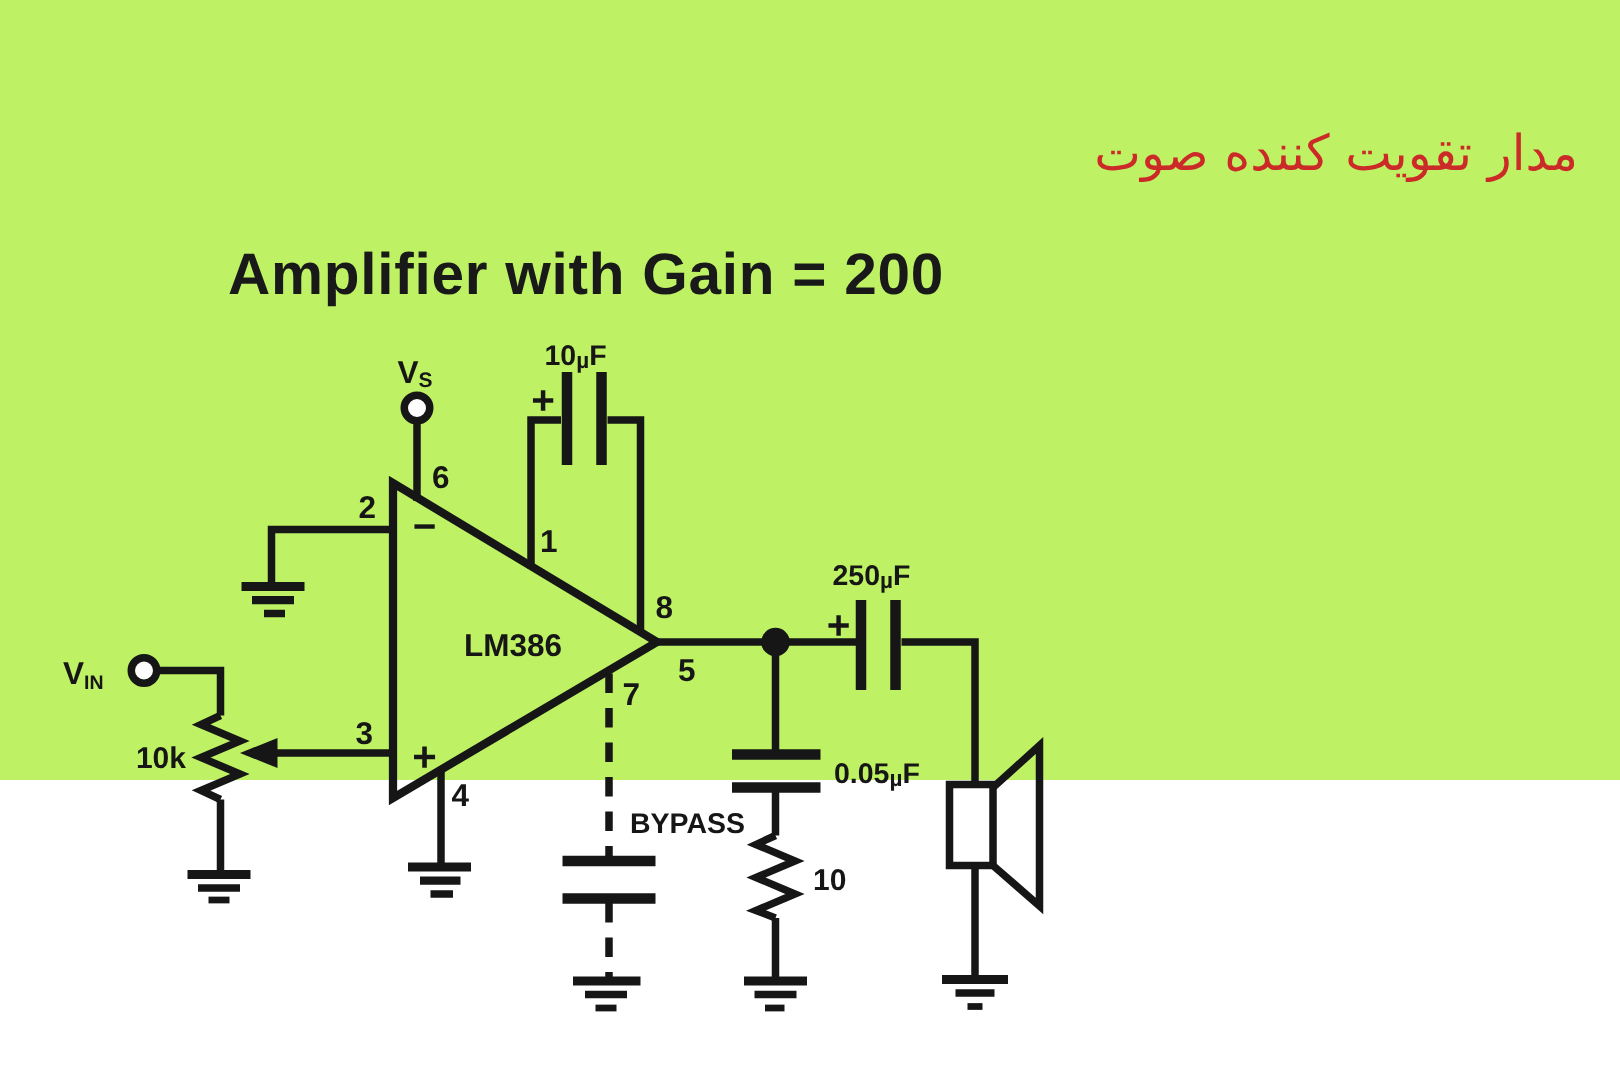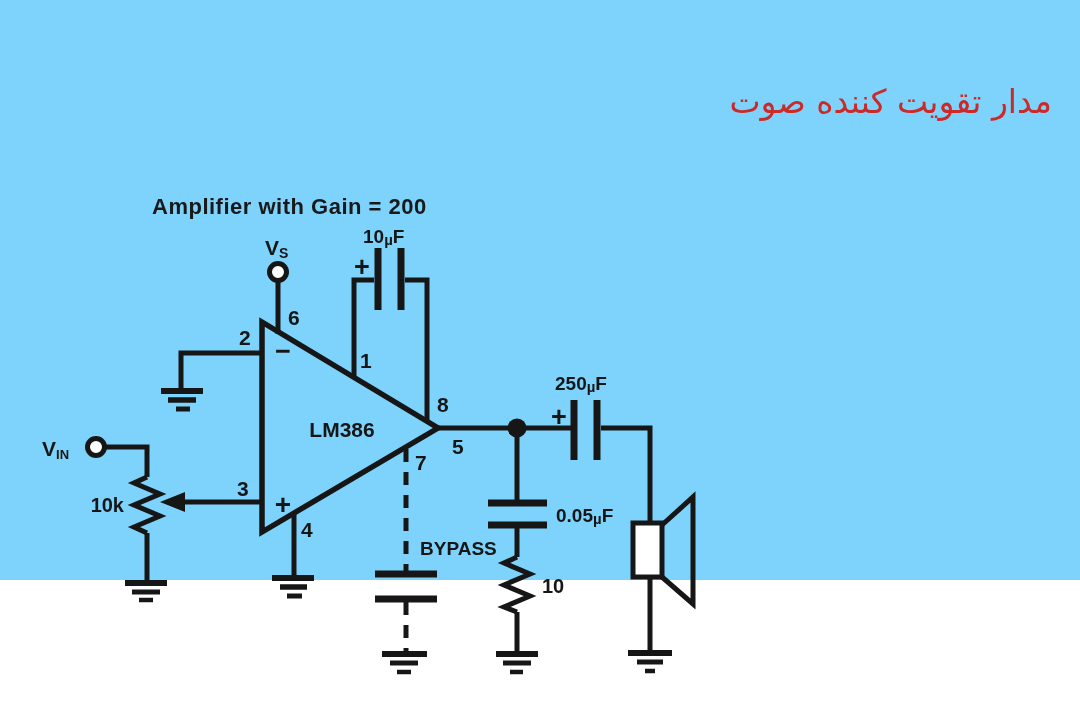--- a/index.html
+++ b/index.html
@@ -1,25 +1,25 @@
 <!DOCTYPE html>
 <html><head>
 <meta charset="utf-8">
 <style>
   html,body{margin:0;padding:0;background:#ffffff;width:1080px;height:726px;overflow:hidden;}
-  .stage{position:relative;width:1080px;height:580px;background:#7dd3fc;font-family:"DejaVu Sans",sans-serif;}
+  .stage{position:relative;width:1080px;height:520px;background:#bef264;font-family:"DejaVu Sans",sans-serif;}
   .heading-fa{
     position:absolute;top:82px;right:28px;
     font-family:"DejaVu Sans",sans-serif;
     font-size:33px;color:#cc2a28;direction:rtl;white-space:nowrap;
   }
   .title-en{
     position:absolute;top:162px;left:152px;
     font-family:"Liberation Sans","DejaVu Sans",sans-serif;
-    font-weight:bold;font-size:22px;color:#191919;letter-spacing:.5px;white-space:nowrap;margin-top:32px;
+    font-weight:bold;font-size:39px;color:#191919;letter-spacing:.5px;white-space:nowrap;
   }
   svg.circuit{position:absolute;left:0;top:0;}
   svg.circuit text{
     font-family:"Liberation Sans","DejaVu Sans",sans-serif;
     font-weight:bold;fill:#161616;
   }
   .wire{stroke:#161616;stroke-width:5;fill:none;}
   .thick{stroke:#161616;stroke-width:7;fill:none;}
   .dashed{stroke:#161616;stroke-width:5;fill:none;stroke-dasharray:13 10;}
 </style>

